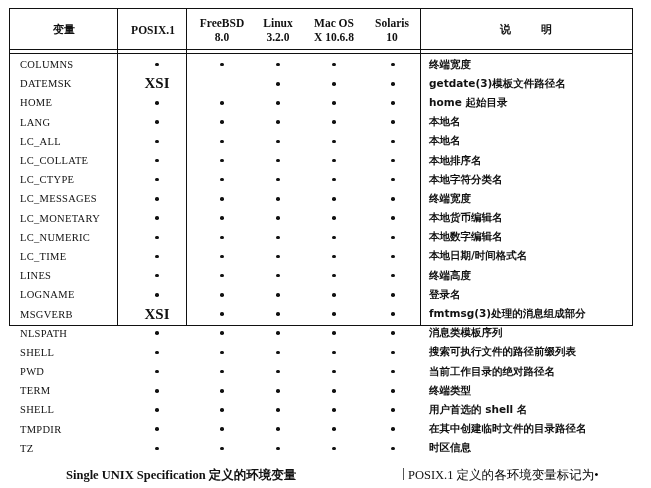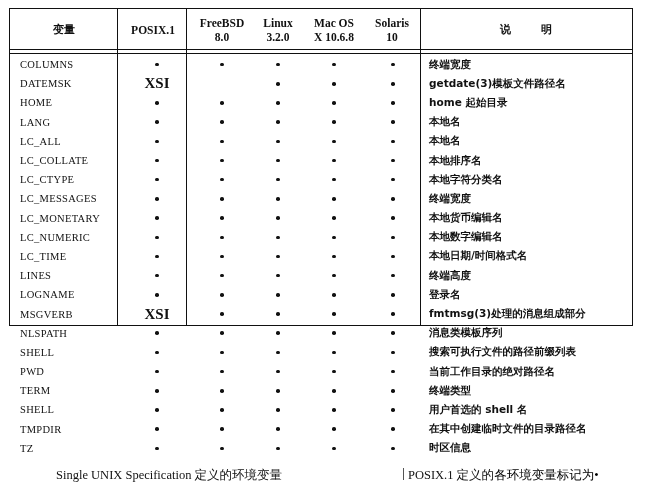--- a/index.html
+++ b/index.html
@@ -129,21 +129,21 @@
     white-space: nowrap;
   }
   .caption {
     position: absolute;
     top: 467px;
     font-family: "Liberation Serif", "DejaVu Serif", serif;
     font-size: 12.5px;
     color: #111;
     white-space: nowrap;
   }
-  .caption-left { left: 56px; }
+  .caption-left { left: 66px; font-weight: bold; }
   .caption-right { left: 403px; }
   .caption-right .bar {
     display: inline-block;
     width: 1px;
     height: 12px;
     background: #555;
     margin-right: 4px;
     vertical-align: -1px;
   }
   .faded {

